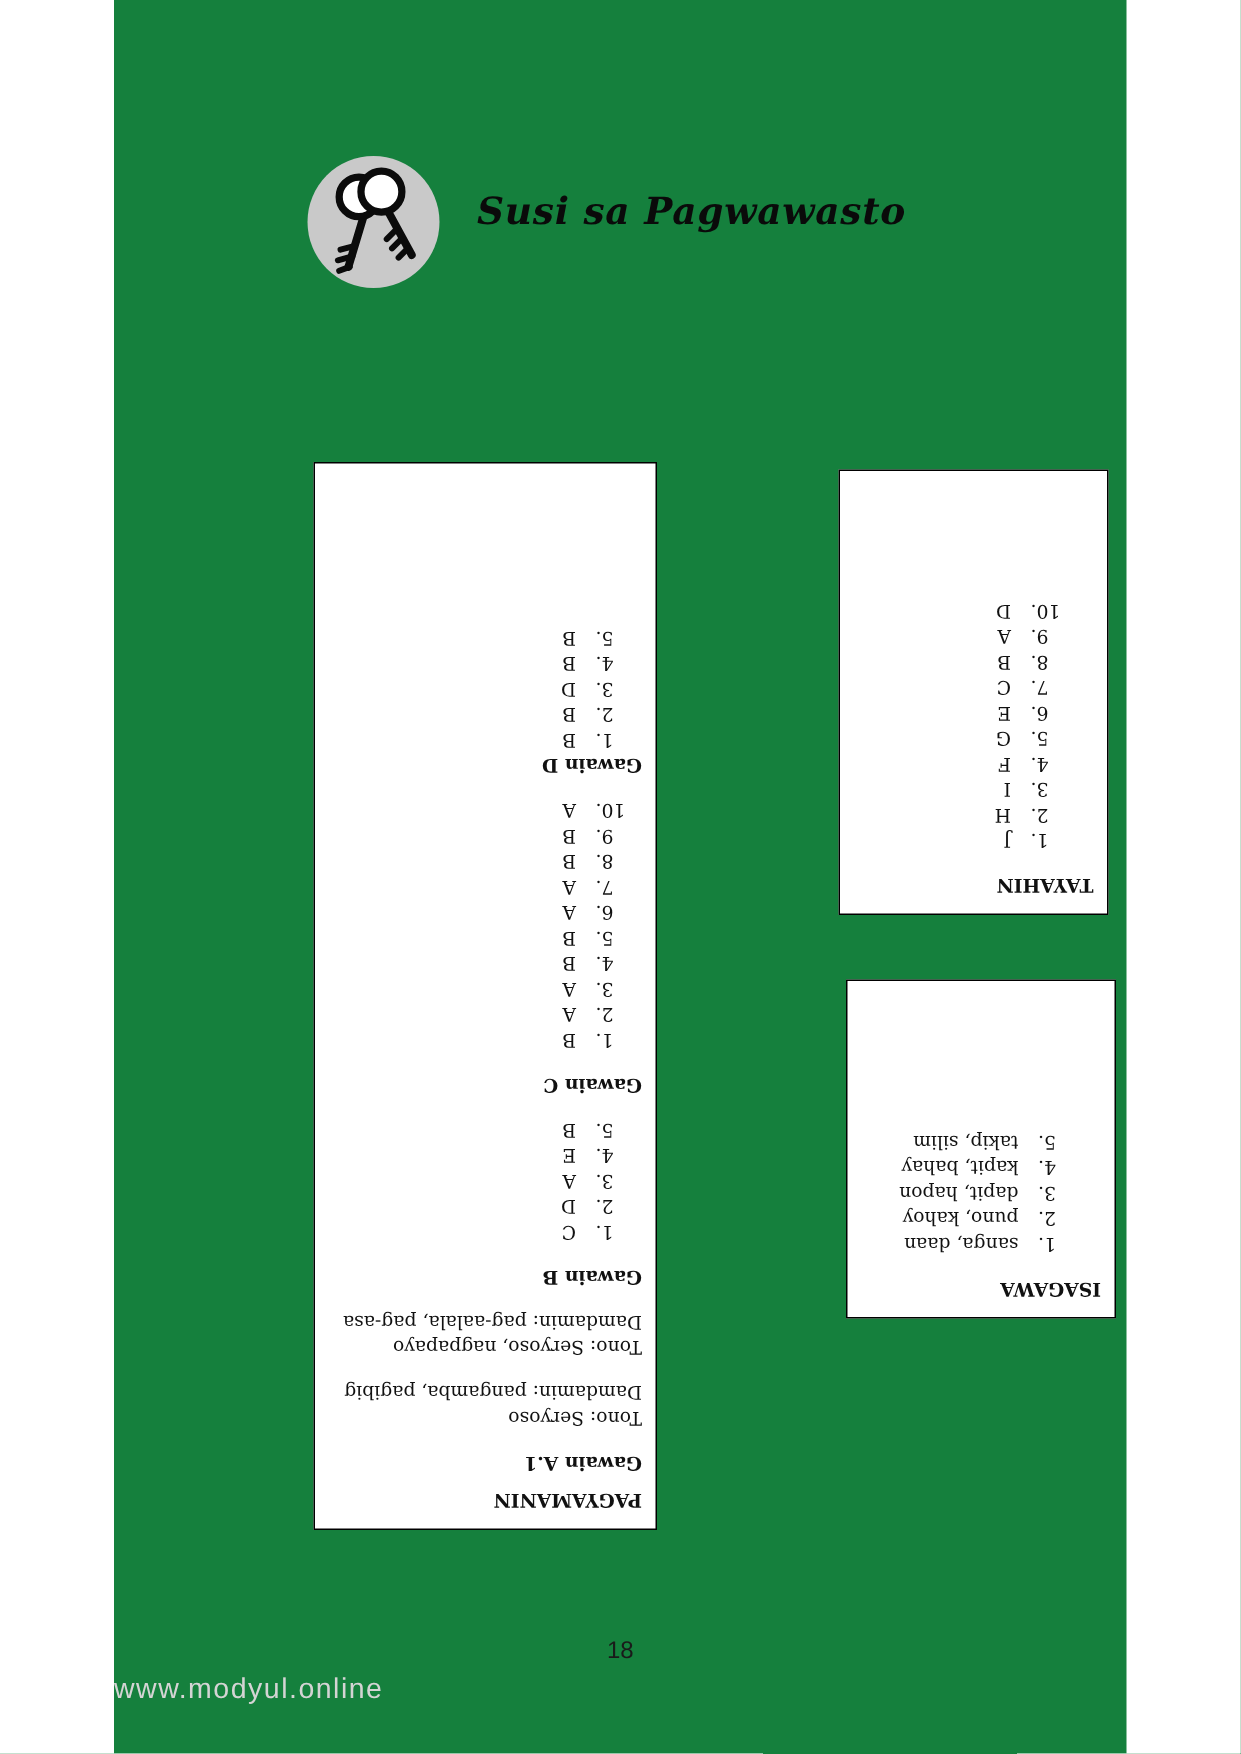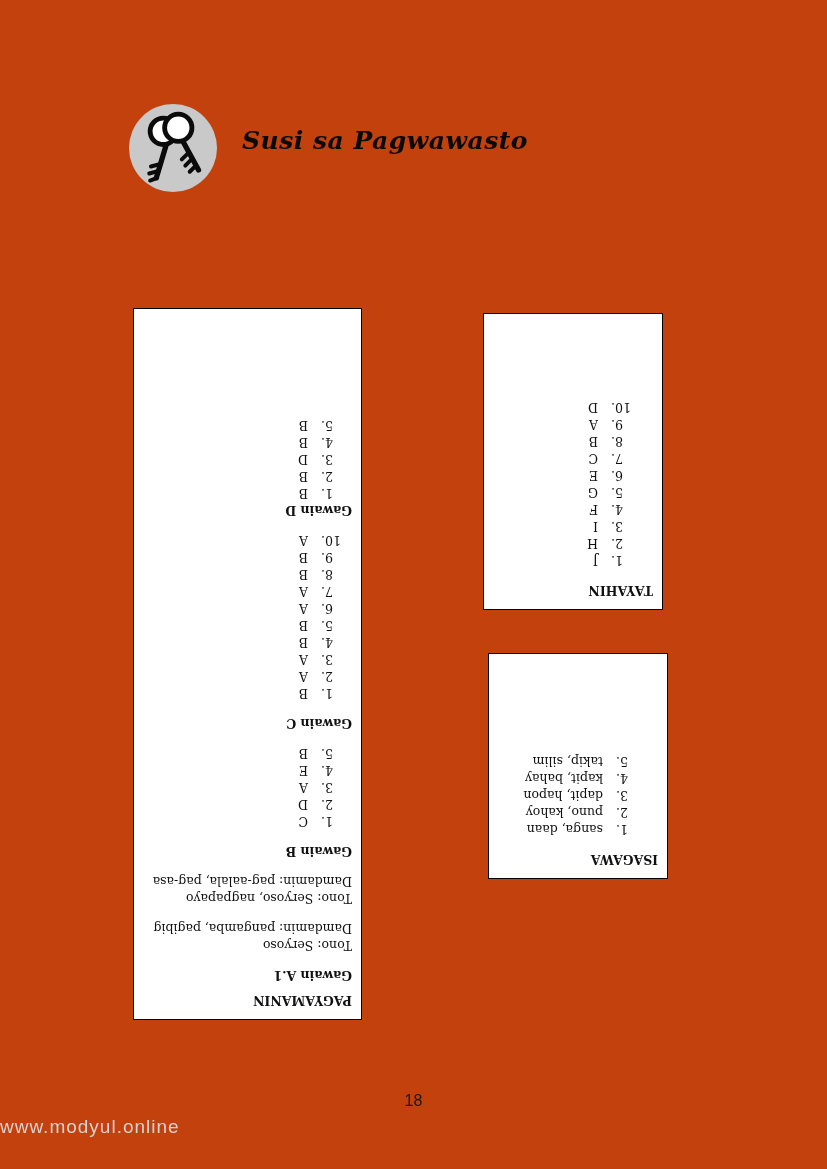--- a/index.html
+++ b/index.html
@@ -1,21 +1,21 @@
 <!DOCTYPE html>
 <html><head>
 <meta charset="utf-8">
 <style>
   html, body { margin: 0; padding: 0; background: #ffffff; }
   .page {
     position: relative;
-    width: 827px;
+    width: 675px;
     height: 1169px;
     margin: 0 auto;
-    background: #c2410c;
+    background: #15803d;
     font-family: "DejaVu Serif", serif;
     color: #111111;
     overflow: hidden;
   }
 
   
   .icon-circle {
     position: absolute;
     left: 129px; top: 104px;
     width: 88px; height: 88px;

